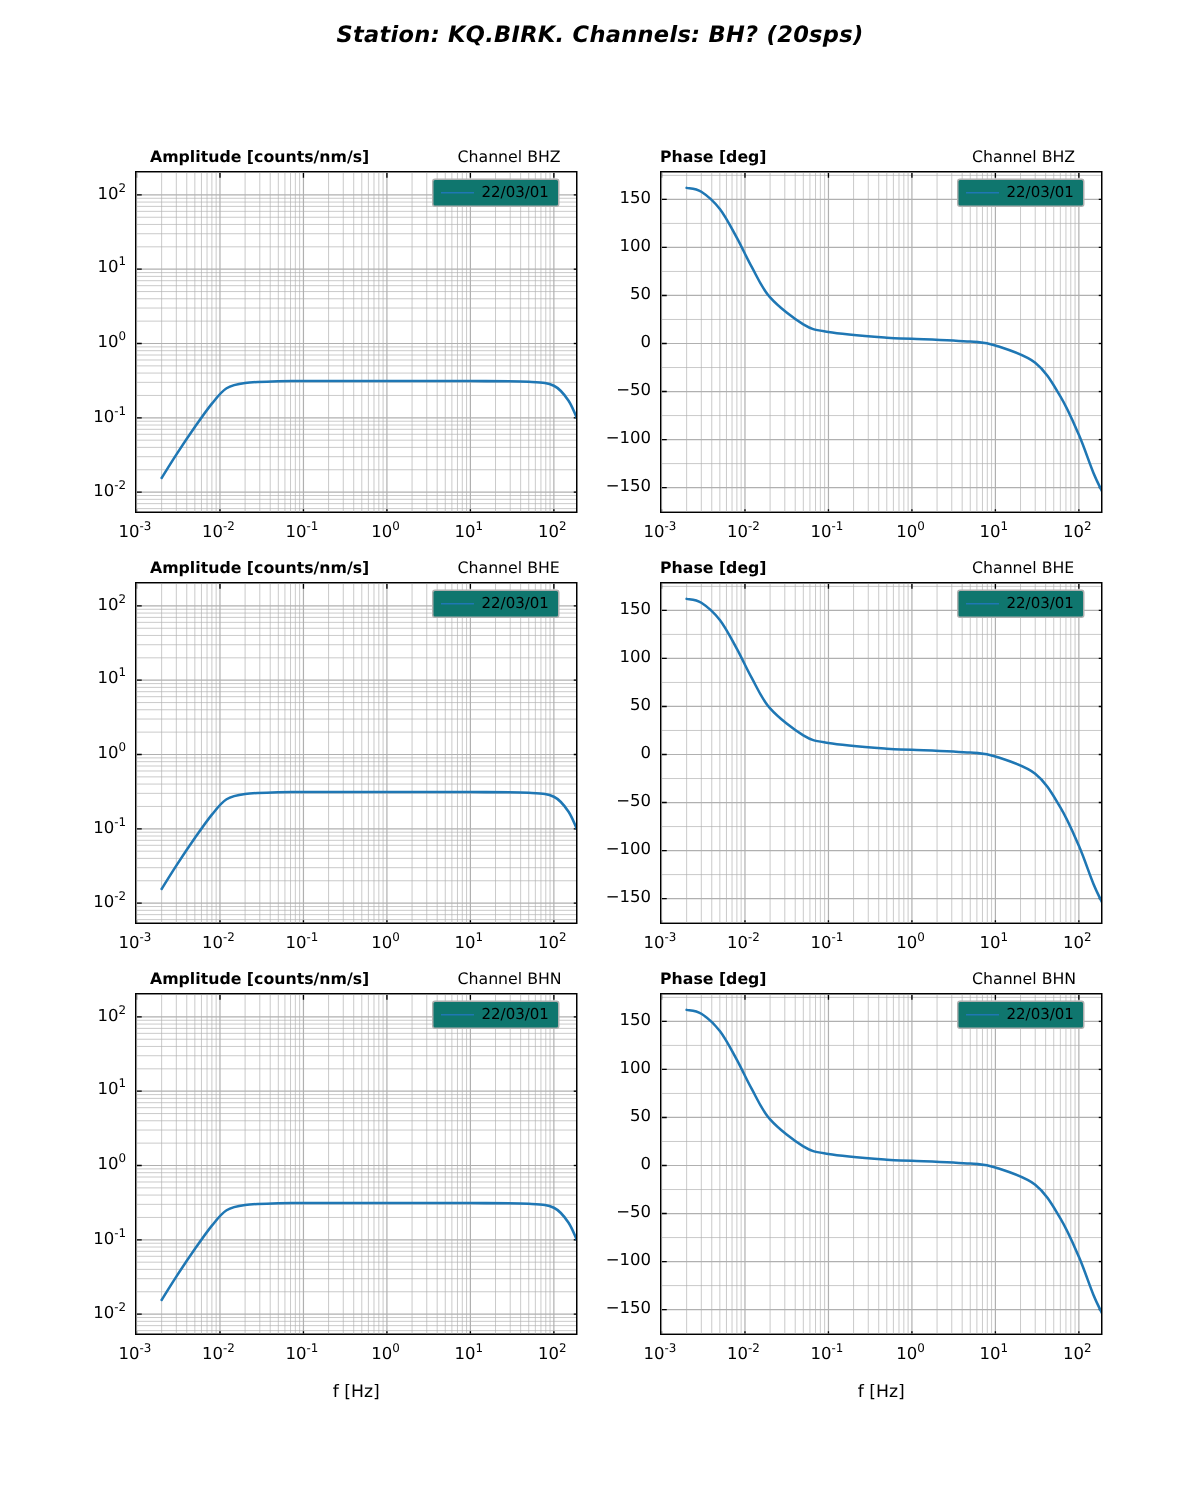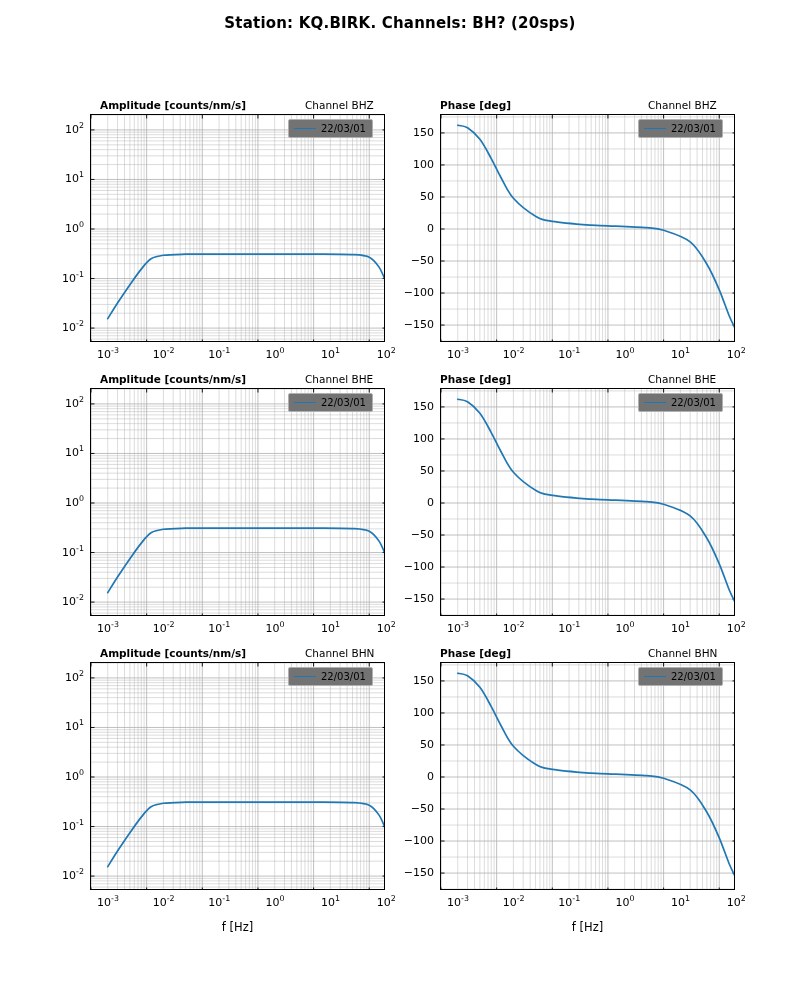--- a/index.html
+++ b/index.html
@@ -23,20 +23,21 @@
   }
   #suptitle {
     position: absolute;
     top: 14px;
     left: 0;
     width: 800px;
     text-align: center;
     font-size: 15px;
     font-weight: bold;
     letter-spacing: 0.2px;
+    font-style: italic;
   }
   .panel {
     position: absolute;
   }
   .axes-frame {
     position: absolute;
     left: 0; top: 0;
     width: 100%;
     height: 100%;
     border: 1px solid #000000;
@@ -63,40 +64,39 @@
     font-size: 10.5px;
     font-weight: normal;
     white-space: nowrap;
   }
   .tick-label-x {
     position: absolute;
     font-size: 11px;
     text-align: center;
     white-space: nowrap;
     transform: translateX(-50%);
-    margin-left: 18px;
   }
   .tick-label-y {
     position: absolute;
     font-size: 11px;
     text-align: right;
     white-space: nowrap;
     transform: translateY(-50%);
   }
   .axis-label-x {
     position: absolute;
     font-size: 11.5px;
     text-align: center;
     width: 120px;
     transform: translateX(-50%);
   }
   .legend {
     position: absolute;
     border: 1px solid #b0b0b0;
-    background: #737373;
+    background: #0f766e;
     border-radius: 2px;
     padding: 3px 6px 3px 5px;
     display: flex;
     align-items: center;
     gap: 5px;
     box-sizing: border-box;
   }
   .legend-line {
     display: inline-block;
     width: 22px;

